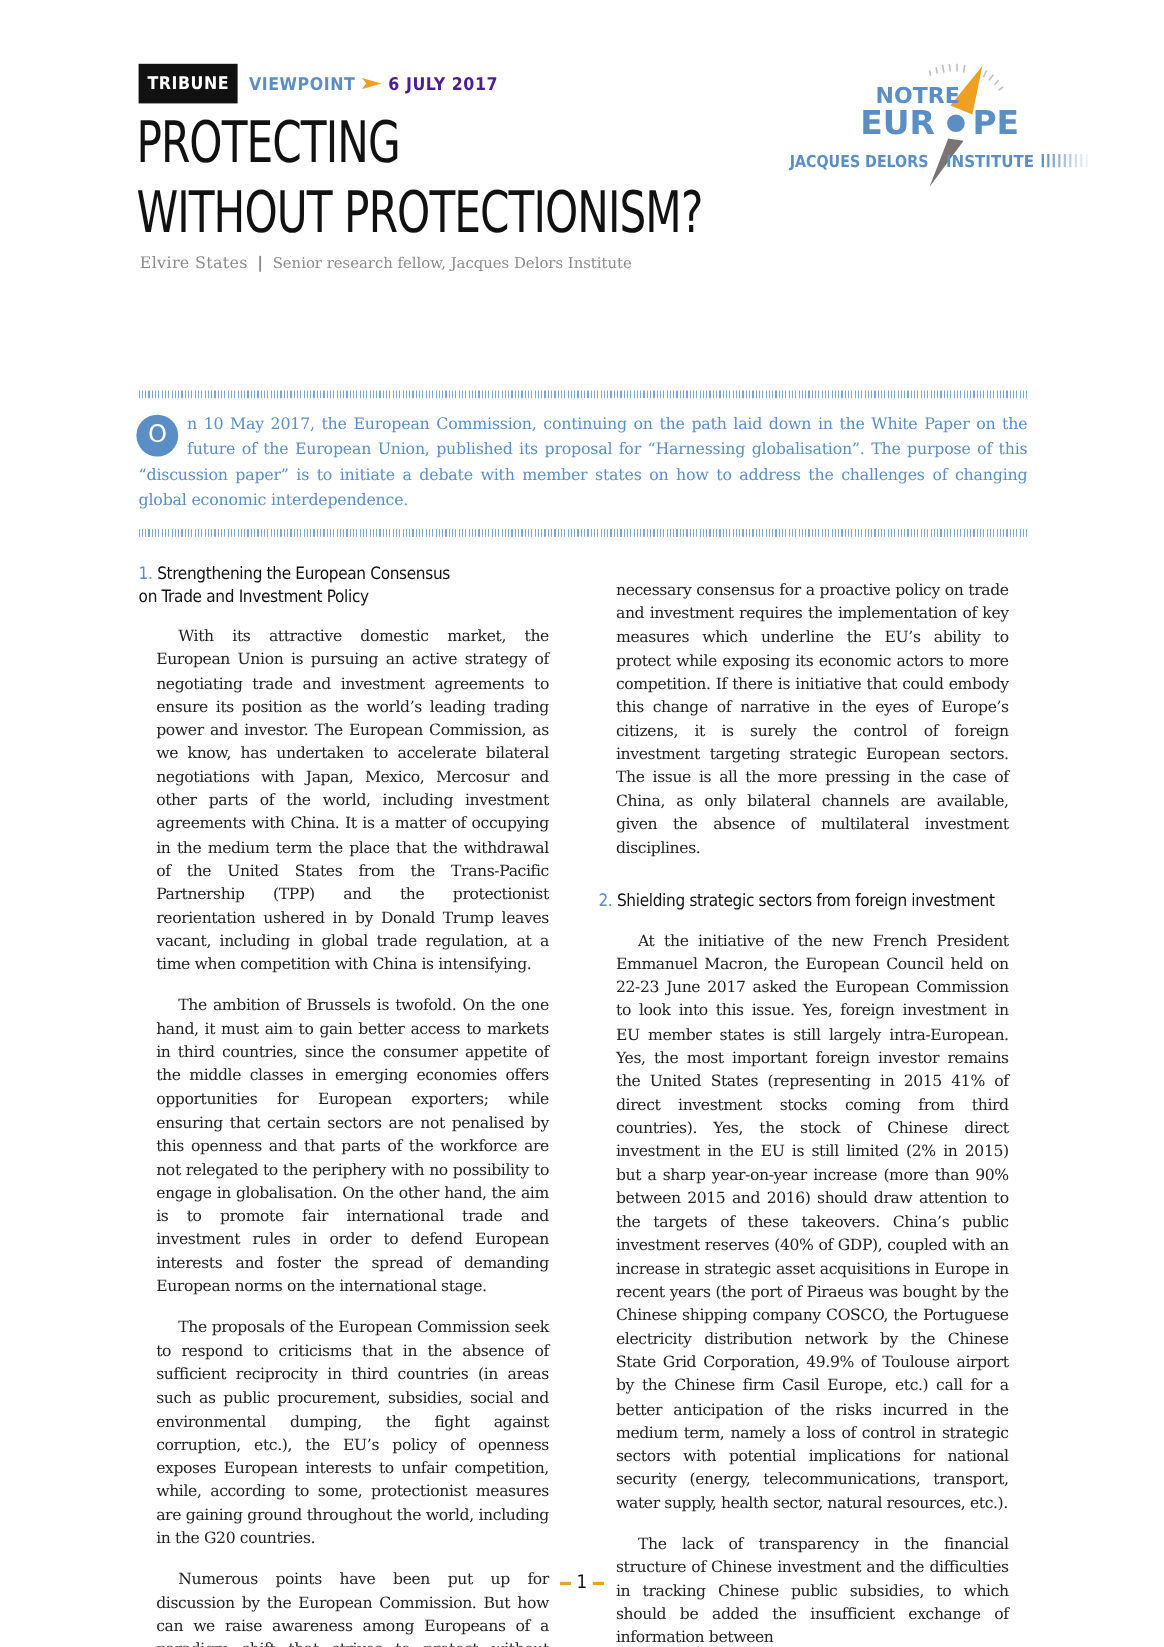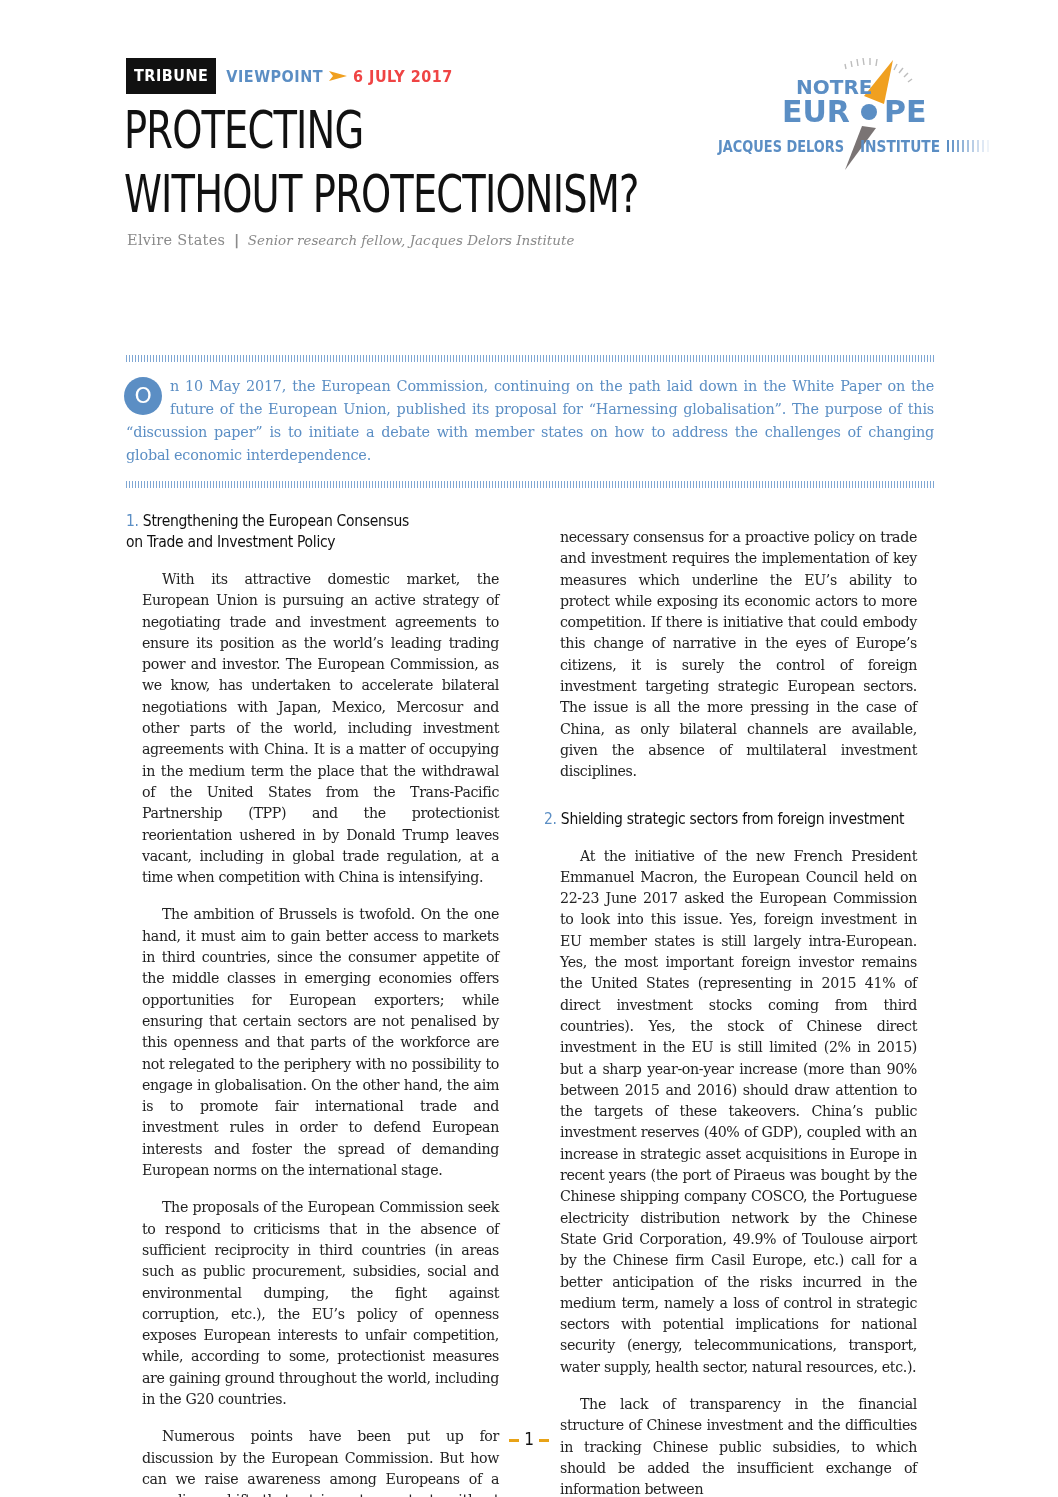--- a/index.html
+++ b/index.html
@@ -4,27 +4,27 @@
 <style>
   html, body { margin: 0; padding: 0; background: #ffffff; }
   body { width: 1058px; height: 1497px; position: relative; overflow: hidden; }
   .page { position: absolute; left: 0; top: 0; width: 1058px; height: 1497px; }
 
   
   .kicker { position: absolute; left: 126px; top: 62px; height: 28px; display: flex; align-items: center; font-family: "DejaVu Sans Condensed", "DejaVu Sans", sans-serif; font-weight: bold; font-size: 16px; letter-spacing: 0.5px; }
   .kicker .tribune { background: #111111; color: #ffffff; padding: 7px 8px; height: 22px; line-height: 22px; }
   .kicker .viewpoint { color: #5b8ec4; margin-left: 10px; }
   .kicker .arrow { margin: 0 6px; display: inline-block; width: 18px; height: 10px; }
-  .kicker .date { color: #ef4444; }
+  .kicker .date { color: #4c1d95; }
 
   .title { position: absolute; left: 124px; top: 98px; font-family: "DejaVu Sans Condensed", "Liberation Sans Narrow", "DejaVu Sans", sans-serif; font-weight: normal; font-size: 52px; line-height: 64px; color: #111111; letter-spacing: -1px; transform: scaleX(0.82); transform-origin: left top; white-space: nowrap; }
   .byline { position: absolute; left: 127px; top: 232px; font-family: "DejaVu Serif", serif; font-size: 14.5px; color: #8a8a8a; white-space: nowrap; }
   .byline .name { letter-spacing: 0.3px; }
   .byline .sep { font-family: "DejaVu Sans", sans-serif; font-weight: bold; margin: 0 4px; color: #8a8a8a; }
-  .byline .role { font-style: italic; font-size: 13.5px; }
+  .byline .role { font-size: 13.5px; }
 
   
   .logo { position: absolute; left: 712px; top: 24px; width: 290px; height: 150px; }
 
   
   .rule { position: absolute; left: 126px; width: 808px; height: 7px;
     background-image: repeating-linear-gradient(to right, #7ea6d3 0px, #7ea6d3 1px, transparent 1px, transparent 3px); }
   .intro { position: absolute; left: 126px; top: 375px; width: 808px; font-family: "DejaVu Serif", serif; font-size: 14.4px; line-height: 23px; color: #5b8ec4; text-align: justify; letter-spacing: -0.2px; }
   .dropcap { float: left; width: 38px; height: 38px; border-radius: 50%; background: #5b8ec4; color: #ffffff; font-family: "DejaVu Sans", sans-serif; font-size: 22px; line-height: 38px; text-align: center; margin: 2px 8px 0 -2px; }
 

